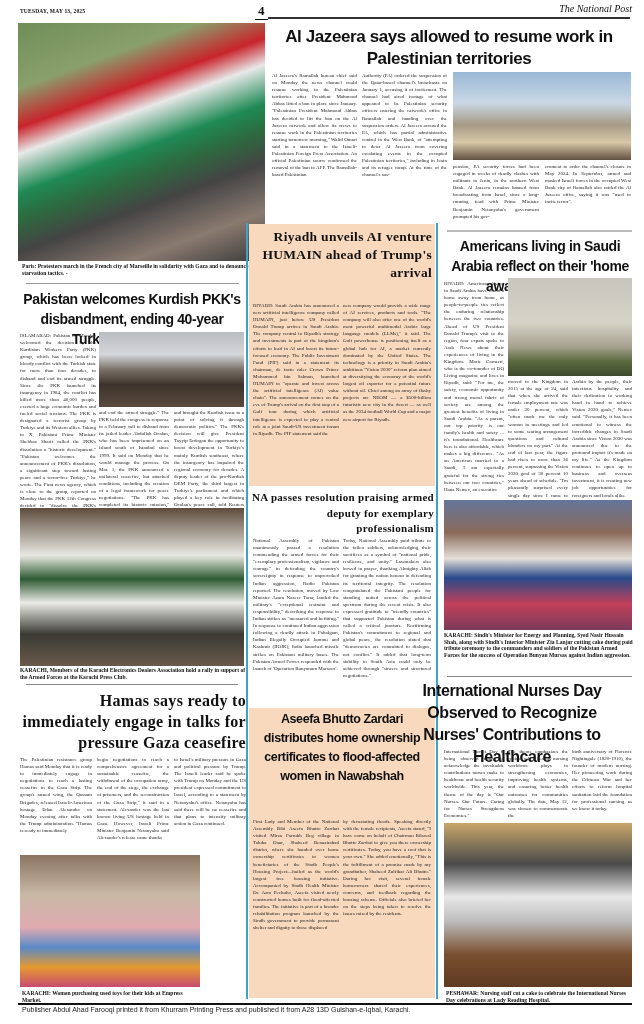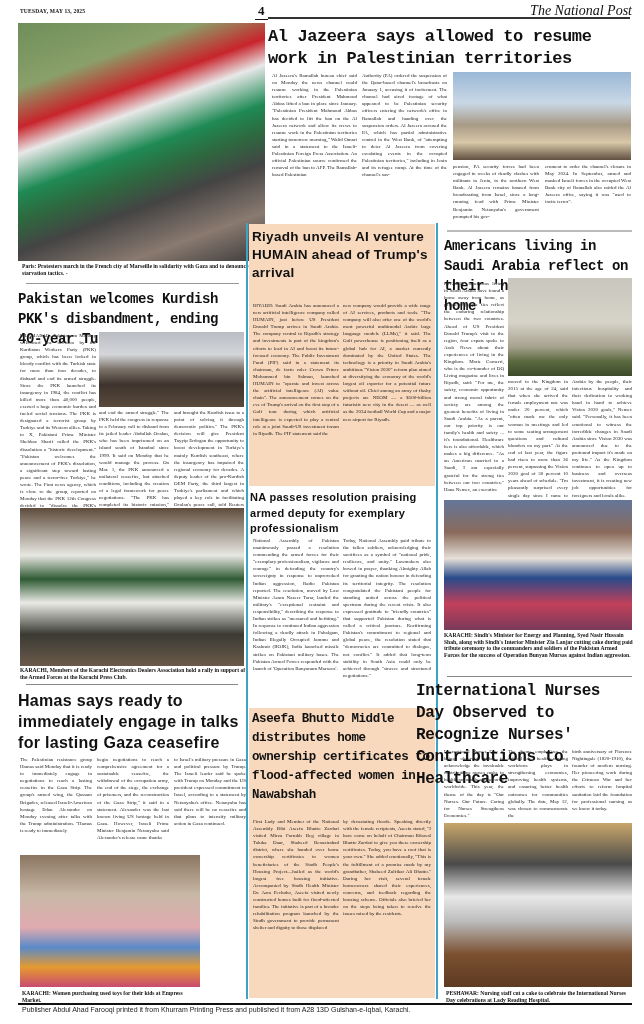--- a/index.html
+++ b/index.html
@@ -1,33 +1,33 @@
 <!DOCTYPE html>
 <html><head>
 <meta charset="utf-8">
 <style>
 *{box-sizing:border-box;margin:0;padding:0}
 body{width:644px;height:1024px;background:#fff;font-family:"Liberation Serif",serif;color:#111;position:relative;overflow:hidden}
 .abs{position:absolute}
 .date{left:20px;top:8px;font-size:5.5px;font-weight:bold;letter-spacing:.2px}
 .pagenum{left:255px;top:3px;font-size:13px;font-weight:bold;border-bottom:1.5px solid #111;padding:0 3px}
-.paper{right:12px;top:3px;font-size:14px;font-style:italic}
+.paper{right:12px;top:3px;font-size:10px;font-style:italic}
 .toprule{left:268px;top:17px;width:362px;height:2px;background:#333}
 .photo{overflow:hidden}
 .ph-flag{background:linear-gradient(160deg,#6f8e5a 0%,#8aa06a 20%,#c8242c 32%,#e8e8e8 40%,#1f8a55 52%,#2d6a3f 60%,#444 70%,#8a7a70 85%,#3a3a3a 100%)}
 .ph-kurd{background:linear-gradient(180deg,#b9bcc2 0%,#d4d6da 30%,#7a7168 50%,#3e342d 70%,#5a4a3d 100%)}
 .ph-karachi{background:linear-gradient(180deg,#5e4c3d 0%,#e8e8e2 30%,#2e5a32 45%,#eaeae6 60%,#3a3a33 80%,#6b5a4b 100%)}
 .ph-aj{background:linear-gradient(180deg,#9ab8d6 0%,#c9d8e6 35%,#a79a86 60%,#d8c8a8 80%,#605040 100%)}
 .ph-us{background:linear-gradient(180deg,#c8c6bd 0%,#d6d3c8 45%,#a7a290 70%,#5b6a3f 85%,#3c4a2c 100%)}
 .ph-cake{background:linear-gradient(180deg,#64769a 0%,#8a6a5a 25%,#e6e0d8 45%,#284a8a 60%,#c2405a 80%,#7a3a5a 100%)}
 .ph-toys{background:linear-gradient(180deg,#8a7560 0%,#c8b8a6 30%,#e0aab0 55%,#5a8ac8 70%,#e69a30 85%,#c84a70 100%)}
 .ph-nurse{background:linear-gradient(180deg,#c8a66a 0%,#4a4a4a 25%,#e8e8e8 45%,#bcbcbc 60%,#7a5030 80%,#5e3a22 100%)}
 .caption{font-size:5.6px;font-weight:bold;line-height:7px}
-.hl{font-family:Liberation Mono, monospace;font-weight:bold;text-align:left;letter-spacing:-.4px;font-stretch:condensed}
-.hl-serif{font-family:Liberation Sans, sans-serif;font-weight:bold;text-align:left;letter-spacing:.3px}
+.hl{font-family:Liberation Sans, sans-serif;font-weight:bold;text-align:center;letter-spacing:-.4px;font-stretch:condensed}
+.hl-serif{font-family:Liberation Serif, serif;font-weight:bold;text-align:right;letter-spacing:.3px}
 .body{font-size:5px;line-height:7.1px;text-align:justify;color:#222}
 .rule{height:1.5px;background:#555}
 .bluebox{border-left:2.5px solid #3fa3c8;border-right:2.5px solid #3fa3c8}
 .peach{background:#f9d9bd}
 </style>
 </head>
 <body>
 
 <div class="abs date">TUESDAY, MAY 13, 2025</div>
 <div class="abs pagenum">4</div>
@@ -48,41 +48,41 @@
 <div class="abs hl" style="left:18px;top:289px;width:228px;font-size:14px;line-height:20px">Pakistan welcomes Kurdish PKK's disbandment, ending 40-year Turkiye insurgency</div>
 <div class="abs body" style="left:20px;top:332px;width:76px">ISLAMABAD: Pakistan on Monday welcomed the decision by the Kurdistan Workers Party (PKK) group, which has been locked in bloody conflict with the Turkish state for more than four decades, to disband and end its armed struggle. Since the PKK launched its insurgency in 1984, the conflict has killed more than 40,000 people, exerted a huge economic burden and fueled social tensions. The PKK is designated a terrorist group by Turkiye and its Western allies. Taking to X, Pakistani Prime Minister Shehbaz Sharif called the PKK's dissolution a "historic development." "Pakistan welcomes the announcement of PKK's dissolution, a significant step toward lasting peace and a terror-free Turkiye," he wrote. The Firat news agency, which is close to the group, reported on Monday that the PKK 12th Congress decided to "dissolve the PKK's organizational structure</div>
 <div class="abs photo ph-kurd" style="left:99px;top:332px;width:145px;height:75px"></div>
 <div class="abs body" style="left:99px;top:409px;width:70px">and end the armed struggle." The PKK held the congress in response to a February call to disband from its jailed leader Abdullah Ocalan, who has been imprisoned on an island south of Istanbul since 1999. It said on Monday that he would manage the process. On Mar. 1, the PKK announced a unilateral ceasefire, but attached conditions, including the creation of a legal framework for peace negotiations. "The PKK has completed its historic mission," the PKK statement said. "The PKK struggle has broken the policy of denial and annihilation of our people</div>
 <div class="abs body" style="left:174px;top:409px;width:70px">and brought the Kurdish issue to a point of solving it through democratic politics." The PKK's decision will give President Tayyip Erdogan the opportunity to boost development in Turkiye's mainly Kurdish southeast, where the insurgency has impaired the regional economy for decades. A deputy leader of the pro-Kurdish DEM Party, the third largest in Turkiye's parliament and which played a key role in facilitating Ocalan's peace call, told Reuters the PKK decision was significant not just for Kurdish people but for the Middle East as a whole.</div>
 
 <div class="abs photo ph-karachi" style="left:20px;top:508px;width:224px;height:158px"></div>
 <div class="abs caption" style="left:20px;top:667px;width:226px">KARACHI, Members of the Karachi Electronics Dealers Association hold a rally in support of the Armed Forces at the Karachi Press Club.</div>
 <div class="abs" style="left:26px;top:684px;width:212px;height:1px;background:#888"></div>
 
-<div class="abs hl-serif" style="left:18px;top:690px;width:228px;font-size:16px;line-height:21px">Hamas says ready to immediately engage in talks for lasting Gaza ceasefire</div>
+<div class="abs hl-serif" style="left:18px;top:690px;width:228px;font-size:16px;line-height:21px">Hamas says ready to immediately engage in talks for pressure Gaza ceasefire</div>
 <div class="abs body" style="left:20px;top:756px;width:72px">The Palestinian resistance group Hamas said Monday that it is ready to immediately engage in negotiations to reach a lasting ceasefire in the Gaza Strip. The group's armed wing, the Qassam Brigades, released Israeli-American hostage Edan Alexander on Monday evening after talks with the Trump administration. "Hamas is ready to immediately</div>
 <div class="abs body" style="left:97px;top:756px;width:72px">begin negotiations to reach a comprehensive agreement for a sustainable ceasefire, the withdrawal of the occupation army, the end of the siege, the exchange of prisoners, and the reconstruction of the Gaza Strip," it said in a statement. Alexander was the last known living US hostage held in Gaza. However, Israeli Prime Minister Benjamin Netanyahu said Alexander's release came thanks</div>
 <div class="abs body" style="left:174px;top:756px;width:72px">to Israel's military pressure in Gaza and political pressure by Trump. The Israeli leader said he spoke with Trump on Monday and the US president expressed commitment to Israel, according to a statement by Netanyahu's office. Netanyahu has said there will be no ceasefire and that plans to intensify military action in Gaza continued.</div>
 
 <div class="abs photo ph-toys" style="left:20px;top:855px;width:180px;height:132px"></div>
 <div class="abs caption" style="left:22px;top:990px;width:180px">KARACHI: Women purchasing used toys for their kids at Empress Market.</div>
 
 <div class="abs bluebox" style="left:246px;top:223px;width:192px;height:776px"></div>
 
 <div class="abs peach" style="left:249px;top:224px;width:186px;height:262px"></div>
 <div class="abs hl-serif" style="left:252px;top:228px;width:180px;font-size:13.5px;line-height:18px">Riyadh unveils AI venture HUMAIN ahead of Trump's arrival</div>
 <div class="abs body" style="left:253px;top:302px;width:86px">RIYADH: Saudi Arabia has announced a new artificial intelligence company called HUMAIN, just before US President Donald Trump arrives in Saudi Arabia. The company central to Riyadh's strategy and investments is part of the kingdom's efforts to lead in AI and boost its future-focused economy. The Public Investment Fund (PIF) said in a statement its chairman, de facto ruler Crown Prince Mohammed bin Salman, launched HUMAIN to "operate and invest across the artificial intelligence (AI) value chain". The announcement comes on the eve of Trump's arrival on the first stop of a Gulf tour during which artificial intelligence is expected to play a central role at a joint Saudi-US investment forum in Riyadh. The PIF statement said the</div>
 <div class="abs body" style="left:343px;top:302px;width:88px">new company would provide a wide range of AI services, products and tools. "The company will also offer one of the world's most powerful multimodal Arabic large language models (LLMs)," it said. The Gulf powerhouse is positioning itself as a global hub for AI, a market currently dominated by the United States. The technology is a priority in Saudi Arabia's ambitious "Vision 2030" reform plan aimed at diversifying the economy of the world's largest oil exporter for a potential future without oil. Chief among an array of flashy projects are NEOM — a $500-billion futuristic new city in the desert — as well as the 2034 football World Cup and a major new airport for Riyadh.</div>
 
 <div class="abs hl-serif" style="left:250px;top:490px;width:184px;font-size:11px;line-height:15.5px">NA passes resolution praising armed deputy for exemplary professionalism</div>
 <div class="abs body" style="left:253px;top:537px;width:86px">National Assembly of Pakistan unanimously passed a resolution commending the armed forces for their "exemplary professionalism, vigilance and courage" in defending the country's sovereignty in response to unprovoked Indian aggression, Radio Pakistan reported. The resolution, moved by Law Minister Azam Nazeer Tarar, lauded the military's "exceptional restraint and responsibility," describing the response to Indian strikes as "measured and befitting." In response to continued Indian aggression following a deadly attack in Pahalgam, Indian Illegally Occupied Jammu and Kashmir (IIOJK), India launched missile strikes on Pakistani military bases. The Pakistan Armed Forces responded with the launch of 'Operation Bunyanum Marsoos'.</div>
 <div class="abs body" style="left:343px;top:537px;width:88px">Today, National Assembly paid tribute to the fallen soldiers, acknowledging their sacrifices as a symbol of "national pride, resilience, and unity." Lawmakers also bowed in prayer, thanking Almighty Allah for granting the nation honour in defending its territorial integrity. The resolution congratulated the Pakistani people for standing united across the political spectrum during the recent crisis. It also expressed gratitude to "friendly countries" that supported Pakistan during what is called a critical juncture. Reaffirming Pakistan's commitment to regional and global peace, the resolution stated that "democracies are committed to dialogue, not conflict." It added that long-term stability in South Asia could only be achieved through "sincere and structured negotiations."</div>
 
 <div class="abs peach" style="left:249px;top:708px;width:186px;height:290px"></div>
-<div class="abs hl" style="left:252px;top:710px;width:180px;font-size:12.5px;line-height:19px">Aseefa Bhutto Middle distributes home ownership certificates to flood-affected women in Nawabshah</div>
+<div class="abs hl" style="left:252px;top:710px;width:180px;font-size:12.5px;line-height:19px">Aseefa Bhutto Zardari distributes home ownership certificates to flood-affected women in Nawabshah</div>
 <div class="abs body" style="left:253px;top:818px;width:86px">First Lady and Member of the National Assembly Bibi Aseefa Bhutto Zardari visited Mirza Farrukh Beg village in Taluka Daur, Shaheed Benazirabad district, where she handed over home ownership certificates to women beneficiaries of the Sindh People's Housing Project—hailed as the world's largest free housing initiative. Accompanied by Sindh Health Minister Dr. Azra Pechuho, Aseefa visited newly constructed homes built for flood-affected families. The initiative is part of a broader rehabilitation program launched by the Sindh government to provide permanent shelter and dignity to those displaced</div>
 <div class="abs body" style="left:343px;top:818px;width:88px">by devastating floods. Speaking directly with the female recipients, Aseefa stated, "I have come on behalf of Chairman Bilawal Bhutto Zardari to give you these ownership certificates. Today, you have a roof that is your own." She added emotionally, "This is the fulfillment of a promise made by my grandfather, Shaheed Zulfikar Ali Bhutto." During her visit, several female homeowners shared their experiences, concerns, and feedback regarding the housing scheme. Officials also briefed her on the steps being taken to resolve the issues raised by the residents.</div>
 
 <div class="abs" style="left:447px;top:230px;width:185px;height:2px;background:#bbb"></div>
 <div class="abs hl" style="left:444px;top:236px;width:192px;font-size:14px;line-height:20px">Americans living in Saudi Arabia reflect on their 'home away from home'</div>
 <div class="abs body" style="left:444px;top:280px;width:60px">RIYADH: Americans living in Saudi Arabia have found a home away from home, as people-to-people ties reflect the enduring relationship between the two countries. Ahead of US President Donald Trump's visit to the region, four expats spoke to Arab News about their experiences of living in the Kingdom. Marie Comerri, who is the co-founder of DQ Living magazine and lives in Riyadh, said: "For me, the safety, economic opportunity and strong moral fabric of society are among the greatest benefits of living in Saudi Arabia. "As a parent, our top priority is our family's health and safety ... it's foundational. Healthcare here is also affordable, which makes a big difference. "As an American married to a Saudi, I am especially grateful for the strong ties between our two countries." Hana Nemec, an executive</div>
 <div class="abs photo ph-us" style="left:508px;top:278px;width:124px;height:98px"></div>
 <div class="abs body" style="left:508px;top:378px;width:60px">moved to the Kingdom in 2015 at the age of 24, said that when she arrived the female employment rate was under 20 percent, which "often made me the only woman in meetings and led to some seating arrangement questions and cultural blunders on my part." At the end of last year, the figure had risen to more than 36 percent, surpassing the Vision 2030 goal of 30 percent 10 years ahead of schedule. "I'm pleasantly surprised every single day since I came to Saudi</div>
 <div class="abs body" style="left:572px;top:378px;width:60px">Arabia by the people, their infectious hospitality and their dedication to working hand in hand to achieve Vision 2030 goals," Nemec said. "Personally, it has been emotional to witness the incredible changes in Saudi Arabia since Vision 2030 was announced due to the profound impact it's made on my life." As the Kingdom continues to open up to business and overseas investment, it is creating new job opportunities for foreigners and locals alike.</div>
 

